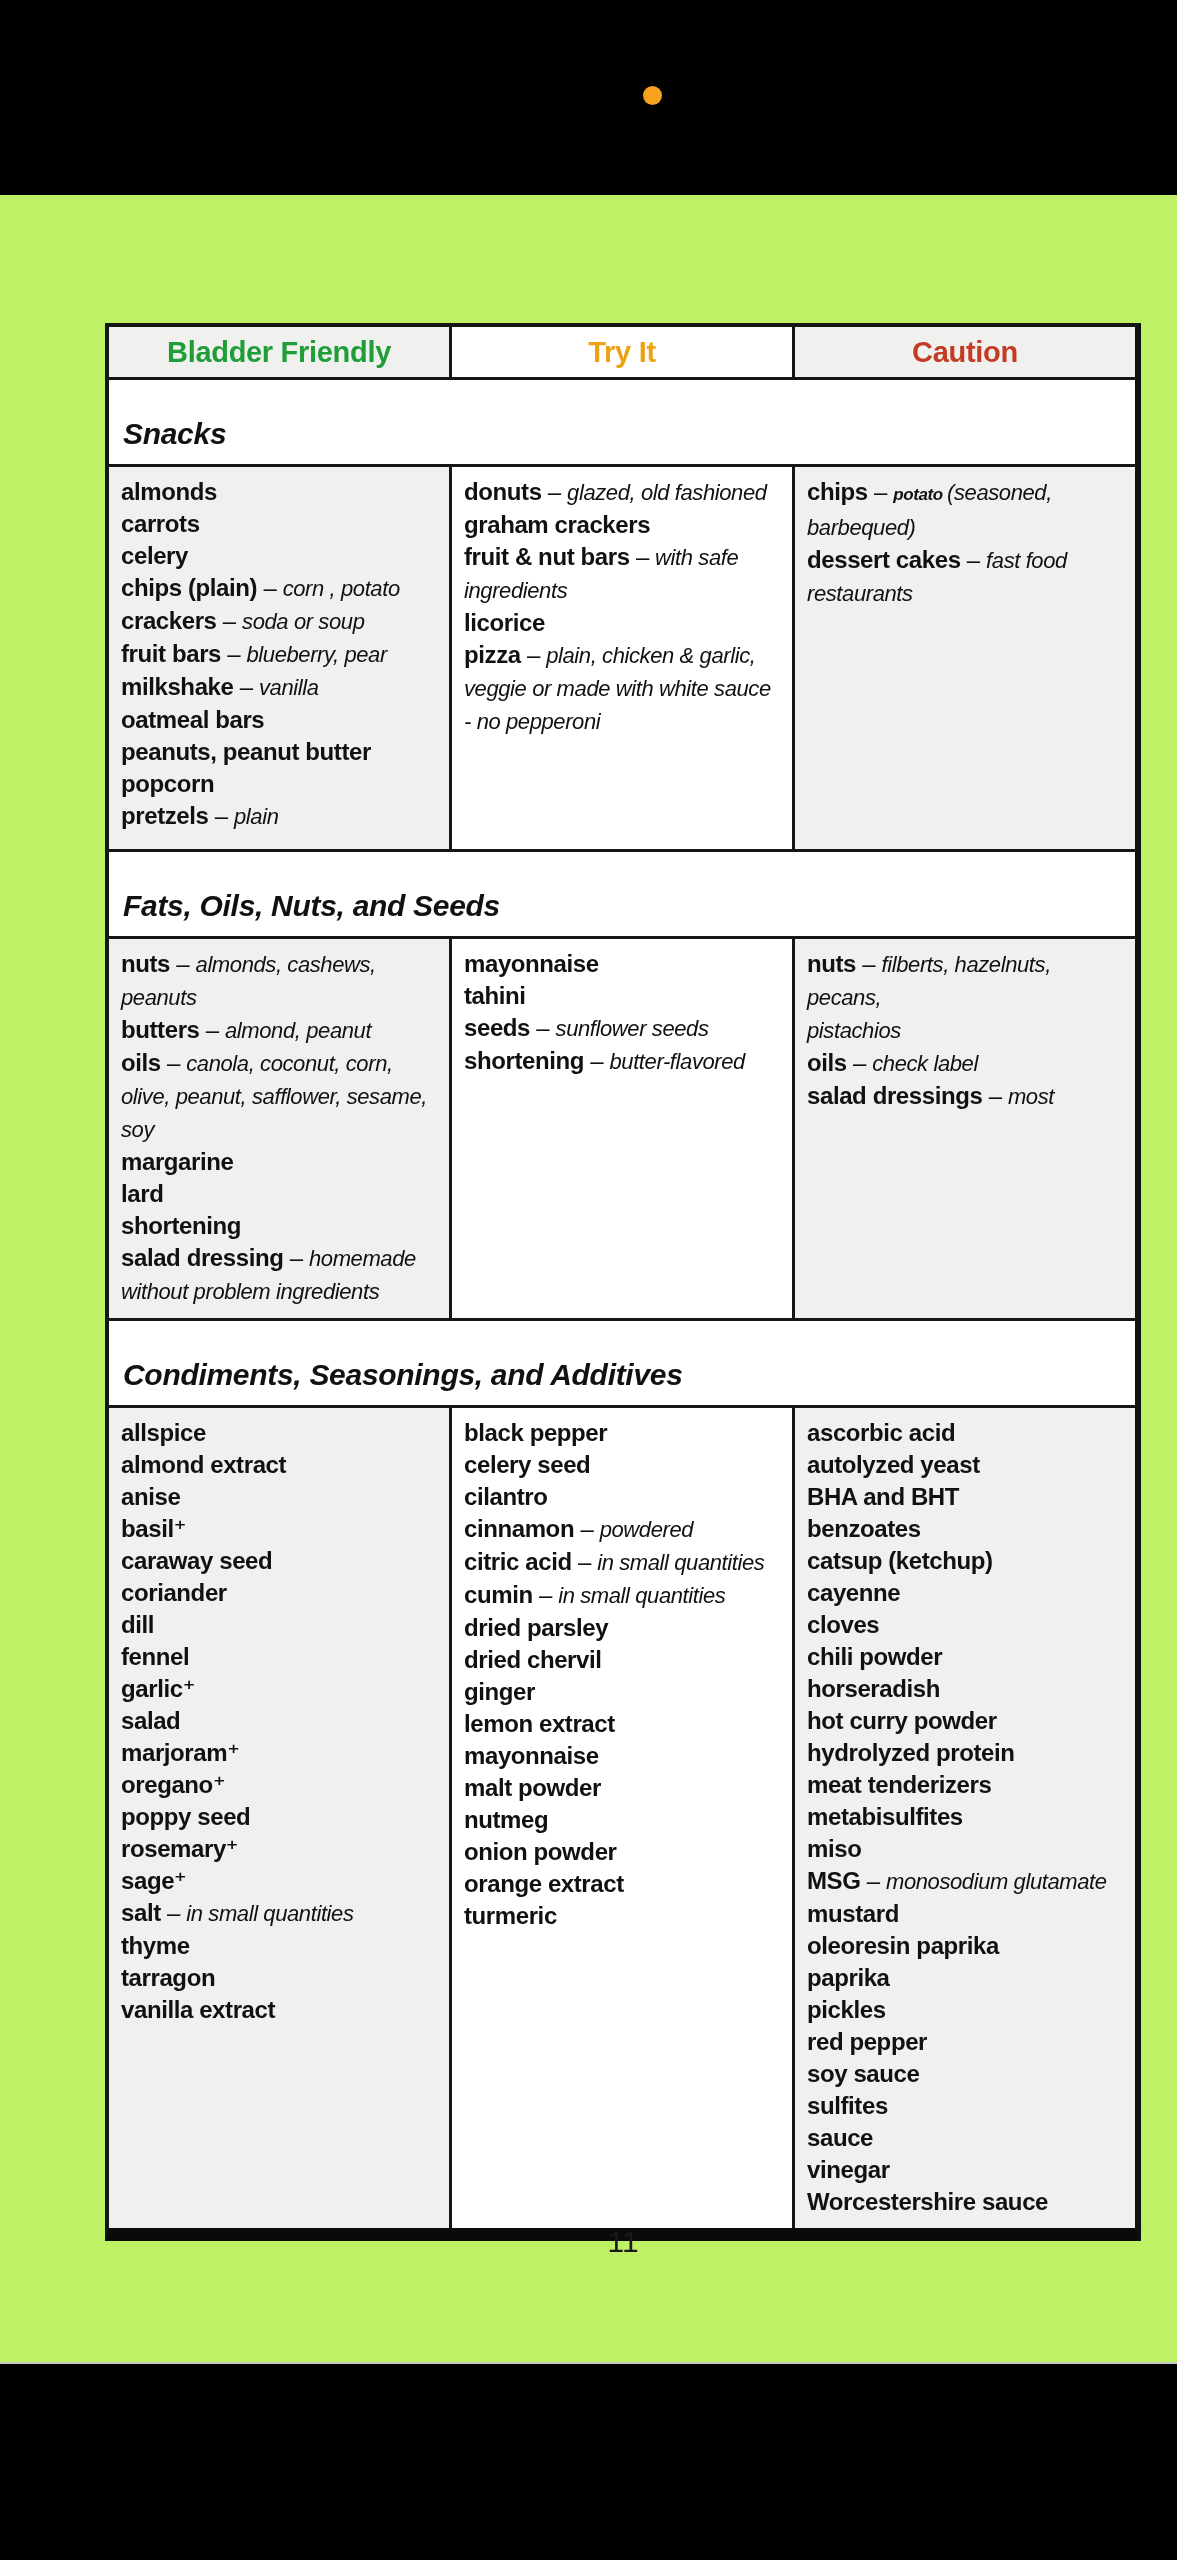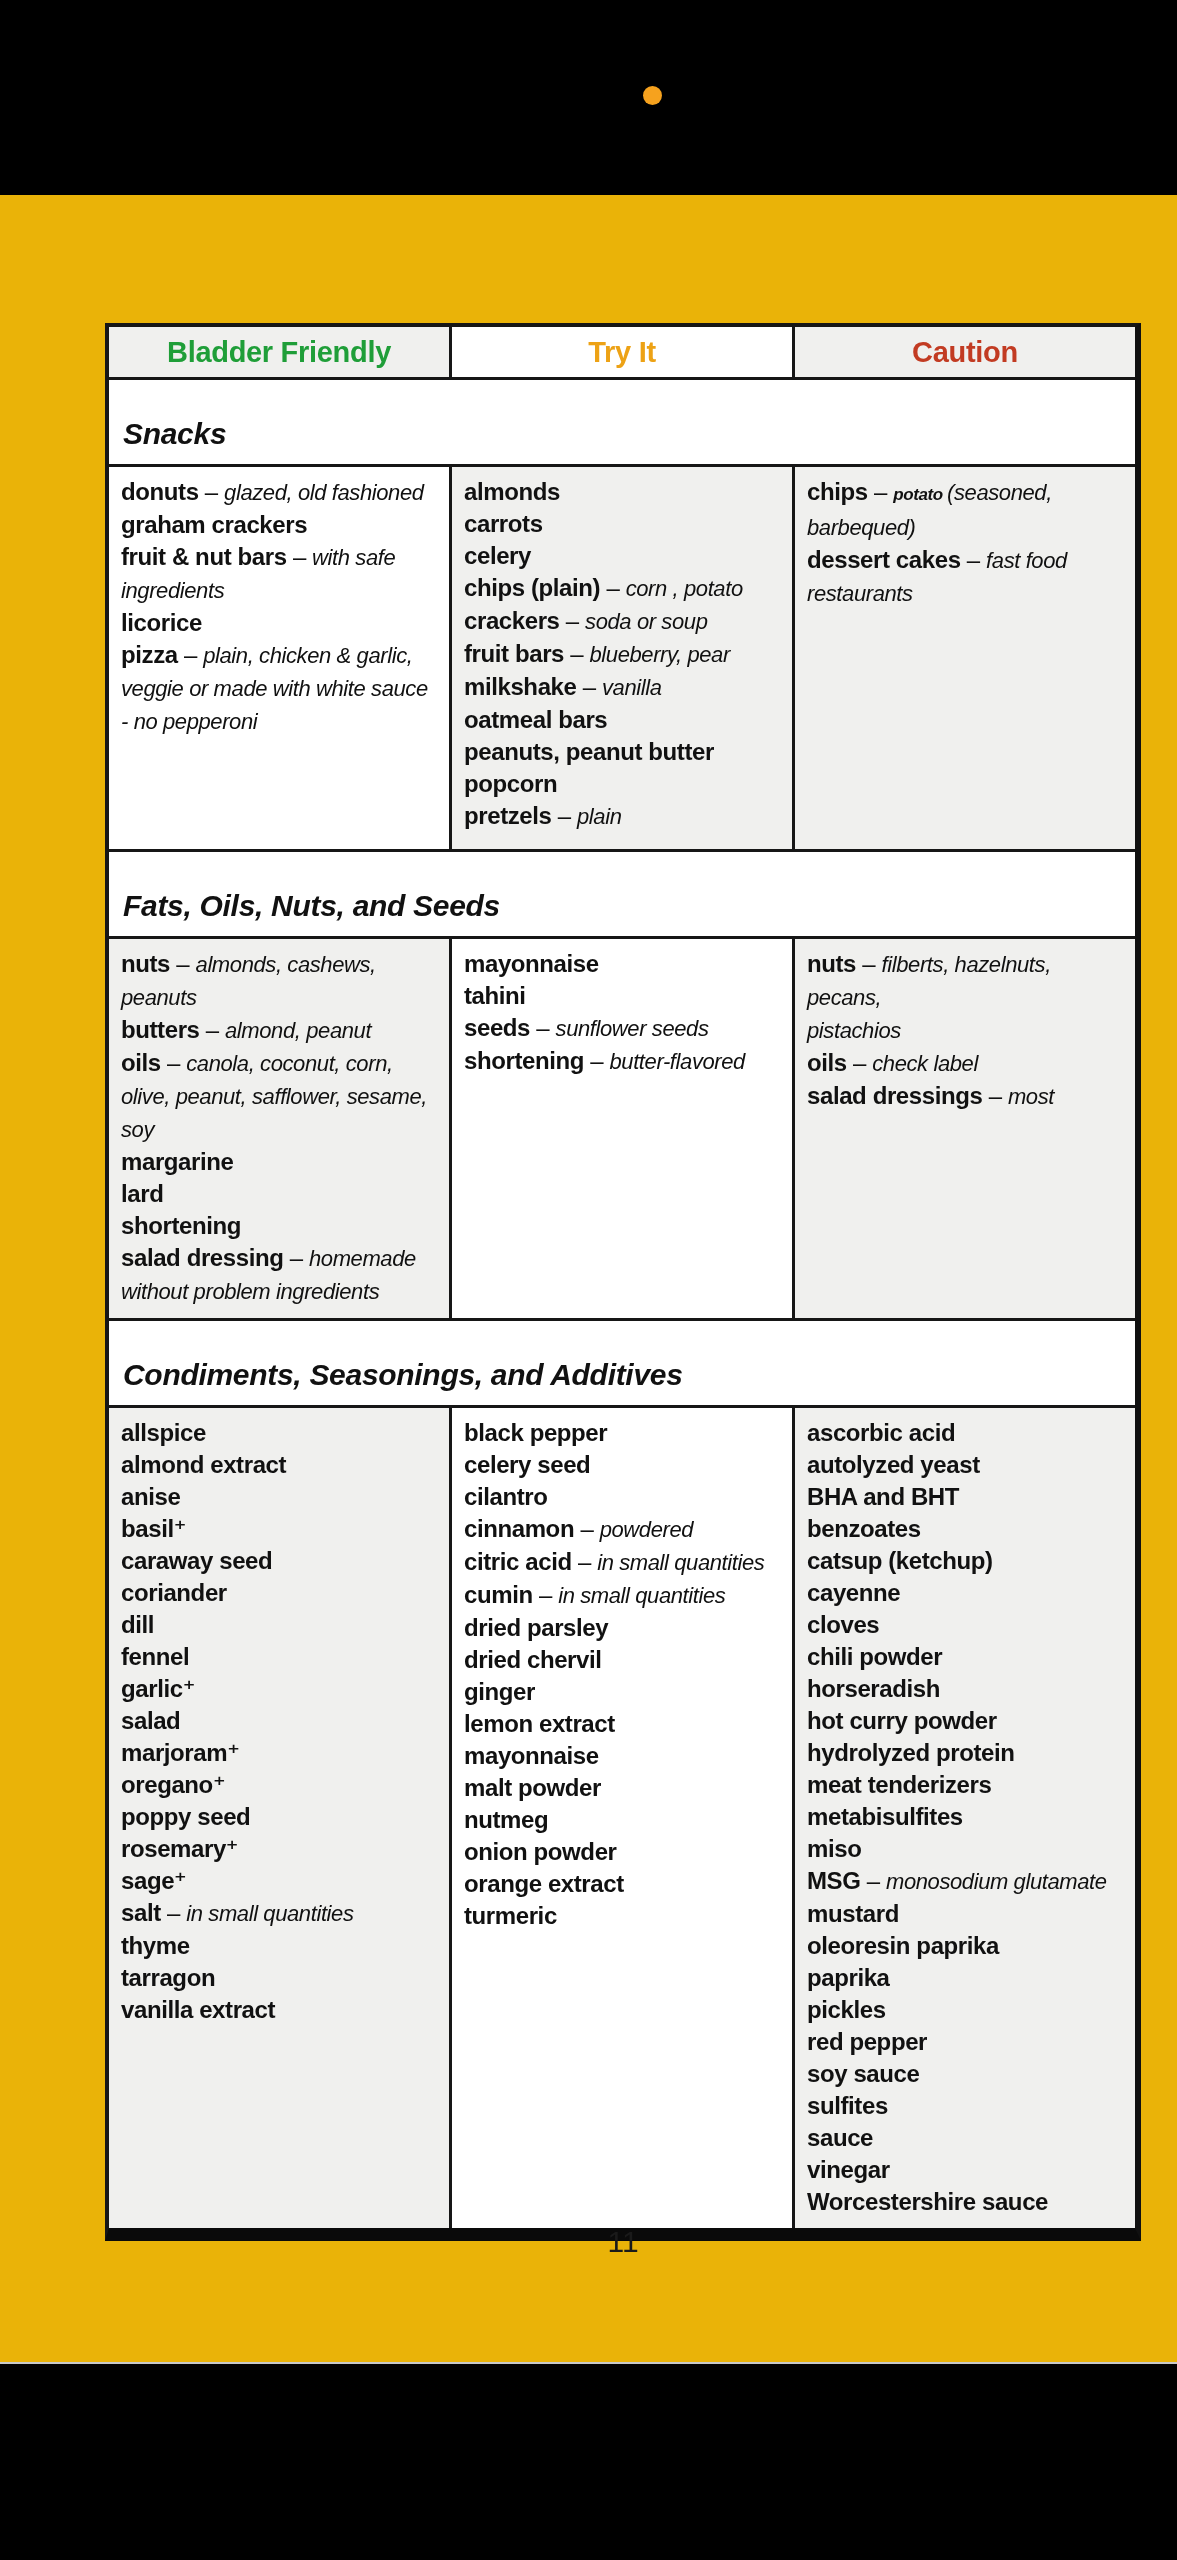--- a/index.html
+++ b/index.html
@@ -5,21 +5,21 @@
   html,body{margin:0;padding:0;}
   body{
     width:1177px;height:2560px;position:relative;background:#000;
     font-family:"Liberation Sans","DejaVu Sans",sans-serif;
     -webkit-font-smoothing:antialiased;
   }
   .top-bar{position:absolute;left:0;top:0;width:1177px;height:195px;background:#000;}
   .camera-dot{position:absolute;left:643px;top:86px;width:19px;height:19px;border-radius:50%;}
   .page{
     position:absolute;left:0;top:195px;width:1177px;height:2167px;
-    background:#eab308;border-bottom:2px solid #c9c9c9;
+    background:#bef264;border-bottom:2px solid #c9c9c9;
   }
   .doc-table{
     position:absolute;left:105px;top:128px;width:1036px;
     background:#161616;
     display:grid;grid-template-columns:1fr 1fr 1fr;gap:3px;
     border:4px solid #161616;
     border-right:6px solid #101010;
     border-bottom:13px solid #0a0a0a;
     box-sizing:border-box;
   }
@@ -62,39 +62,39 @@
     <div class="cell head shade">
       <span class="col-head" style="color: rgb(31, 158, 56);">Bladder Friendly</span>
     </div>
     <div class="cell head">
       <span class="col-head" style="color: rgb(237, 162, 21);">Try It</span>
     </div>
     <div class="cell head shade">
       <span class="col-head" style="color: rgb(194, 59, 34);">Caution</span>
     </div>
   <div class="section-title">Snacks</div>
-      <div class="cell body-cell sec-0">
-        <div class="item"><span class="nm">donuts</span><span class="dash"> – </span><span class="ds">glazed, old fashioned</span></div>
-        <div class="item"><span class="nm">graham crackers</span></div>
-        <div class="item"><span class="nm">fruit &amp; nut bars</span><span class="dash"> – </span><span class="ds">with safe ingredients</span></div>
-        <div class="item"><span class="nm">licorice</span></div>
-        <div class="item"><span class="nm">pizza</span><span class="dash"> – </span><span class="ds">plain, chicken &amp; garlic, veggie or made with white sauce - no pepperoni</span></div>
-      </div>
       <div class="cell body-cell sec-0 shade">
         <div class="item"><span class="nm">almonds</span></div>
         <div class="item"><span class="nm">carrots</span></div>
         <div class="item"><span class="nm">celery</span></div>
         <div class="item"><span class="nm">chips (plain)</span><span class="dash"> – </span><span class="ds">corn , potato</span></div>
         <div class="item"><span class="nm">crackers</span><span class="dash"> – </span><span class="ds">soda or soup</span></div>
         <div class="item"><span class="nm">fruit bars</span><span class="dash"> – </span><span class="ds">blueberry, pear</span></div>
         <div class="item"><span class="nm">milkshake</span><span class="dash"> – </span><span class="ds">vanilla</span></div>
         <div class="item"><span class="nm">oatmeal bars</span></div>
         <div class="item"><span class="nm">peanuts, peanut butter</span></div>
         <div class="item"><span class="nm">popcorn</span></div>
         <div class="item"><span class="nm">pretzels</span><span class="dash"> – </span><span class="ds">plain</span></div>
+      </div>
+      <div class="cell body-cell sec-0">
+        <div class="item"><span class="nm">donuts</span><span class="dash"> – </span><span class="ds">glazed, old fashioned</span></div>
+        <div class="item"><span class="nm">graham crackers</span></div>
+        <div class="item"><span class="nm">fruit &amp; nut bars</span><span class="dash"> – </span><span class="ds">with safe ingredients</span></div>
+        <div class="item"><span class="nm">licorice</span></div>
+        <div class="item"><span class="nm">pizza</span><span class="dash"> – </span><span class="ds">plain, chicken &amp; garlic, veggie or made with white sauce - no pepperoni</span></div>
       </div>
       <div class="cell body-cell sec-0 shade">
         <div class="item"><span class="nm">chips</span><span class="dash"> – </span><span class="bd">potato </span><span class="ds">(seasoned, barbequed)</span></div>
         <div class="item"><span class="nm">dessert cakes</span><span class="dash"> – </span><span class="ds">fast food restaurants</span></div>
       </div>
       <div class="section-title">Fats, Oils, Nuts, and Seeds</div>
       <div class="cell body-cell sec-1 shade">
         <div class="item"><span class="nm">nuts</span><span class="dash"> – </span><span class="ds">almonds, cashews, peanuts</span></div>
         <div class="item"><span class="nm">butters</span><span class="dash"> – </span><span class="ds">almond, peanut</span></div>
         <div class="item"><span class="nm">oils</span><span class="dash"> – </span><span class="ds">canola, coconut, corn, olive, peanut, safflower, sesame, soy</span></div>

